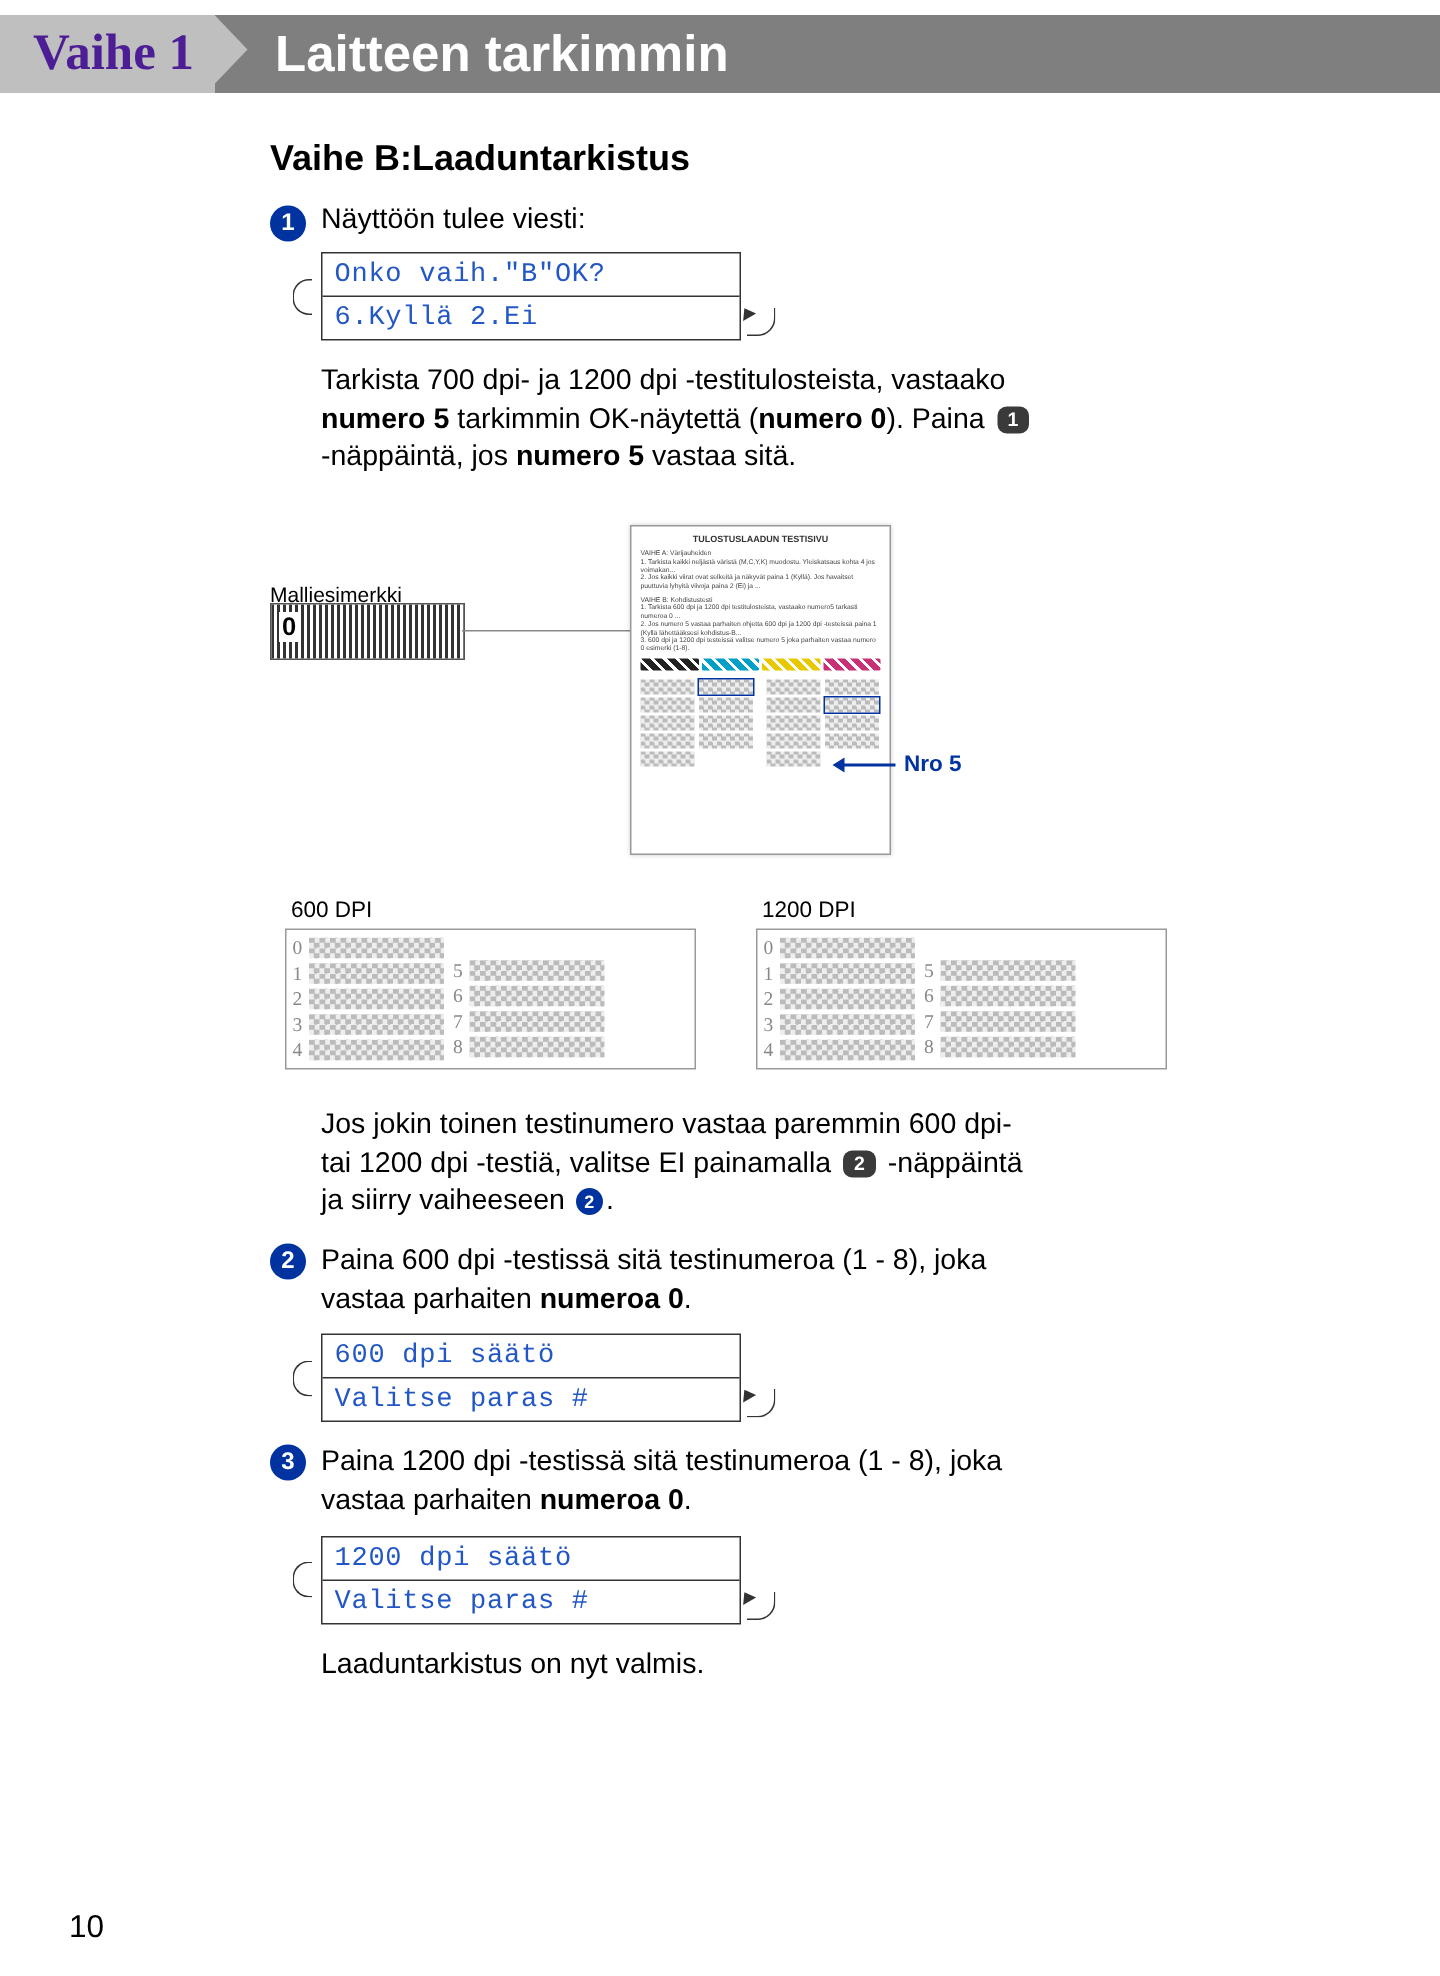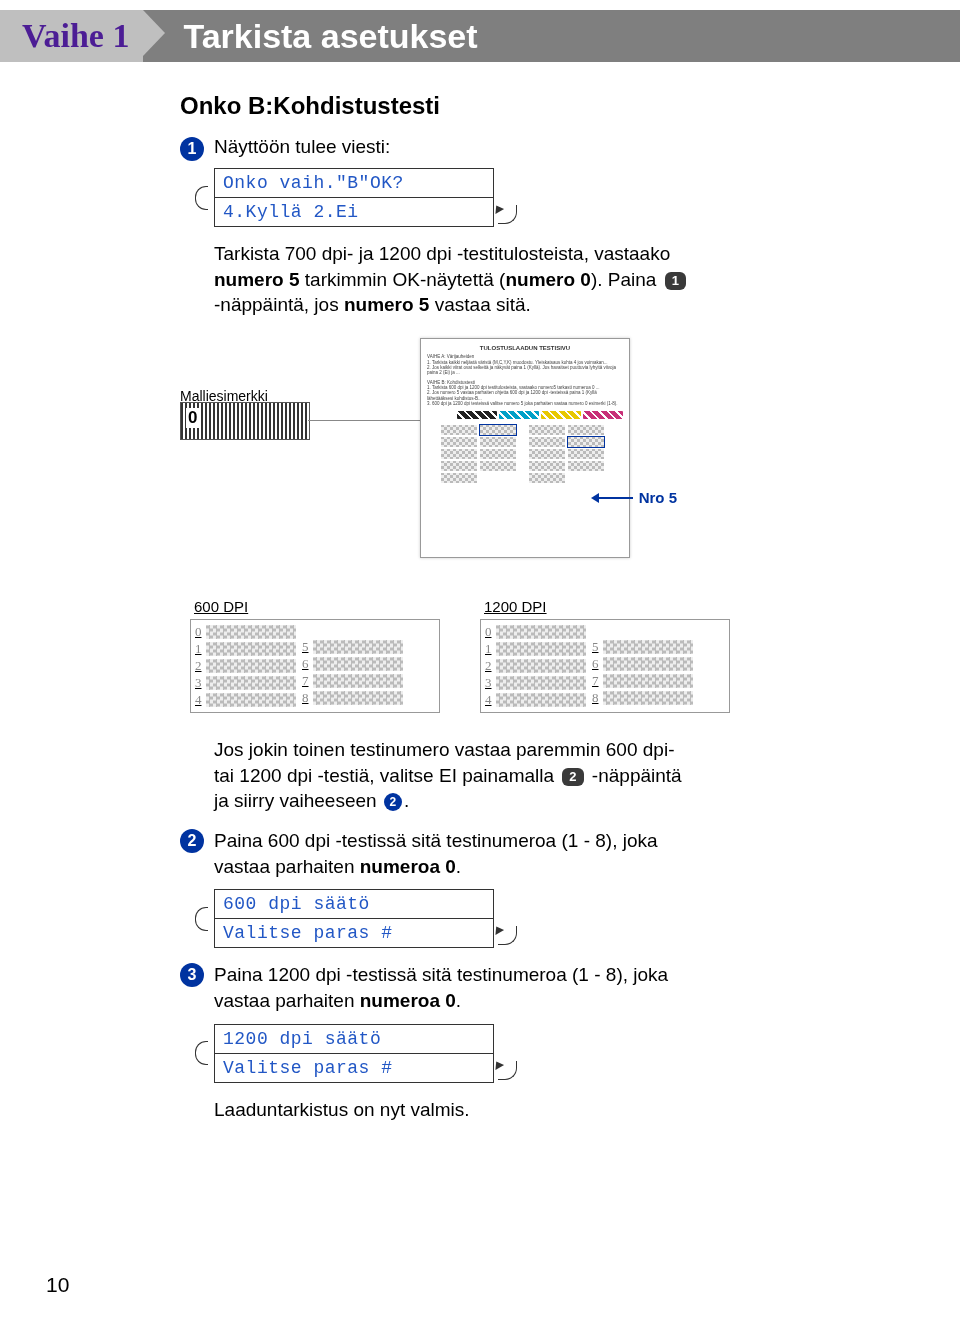--- a/index.html
+++ b/index.html
@@ -109,22 +109,22 @@
   }
   .sample-area { position: relative; margin: 20px 0 20px 0; height: 240px; }
   .sample-label { position: absolute; left: 0; top: 50px; font-size: 14px; }
   .sample-box {
     position: absolute; left: 0; top: 64px;
     width: 130px; height: 38px; border: 1px solid #555;
     background: repeating-linear-gradient(90deg,#333 0,#333 2px,#fff 2px,#fff 4px);
   }
   .sample-zero { position: absolute; left: 6px; top: 70px; font-size: 17px; font-weight: bold; background:#fff; padding:0 2px; }
   .test-sheet {
-    position: absolute; left: 240px; top: 0;
-    width: 210px; height: 220px; border: 1px solid #999;
+    position: absolute; left: 240px; top: 12px;
+    width: 174px; height: 220px; border: 1px solid #999;
     background: #fff; box-shadow: 0 0 3px rgba(0,0,0,0.2);
     padding: 6px;
   }
   .sheet-title { font-size: 6px; text-align: center; font-weight: bold; color:#333; margin-bottom:3px;}
   .sheet-text { font-size: 4.5px; line-height: 1.2; color:#444; margin-bottom:4px; }
   .color-bars { display:flex; gap:2px; justify-content:flex-end; margin-bottom:4px; }
   .cbar { width:40px; height:8px; border-radius:1px; }
   .cbar.bk{background:repeating-linear-gradient(45deg,#222 0,#222 4px,transparent 4px,transparent 6px);}
   .cbar.cy{background:repeating-linear-gradient(45deg,#00a0c8 0,#00a0c8 4px,transparent 4px,transparent 6px);}
   .cbar.yl{background:repeating-linear-gradient(45deg,#e8c800 0,#e8c800 4px,transparent 4px,transparent 6px);}
@@ -133,50 +133,50 @@
   .mini-grid { width:80px; }
   .mg-row { display:flex; gap:3px; margin-bottom:2px; }
   .mg-cell { width:36px; height:10px; background:repeating-conic-gradient(#bbb 0 25%, #eee 0 50%) 0/6px 6px; }
   .mg-cell.highlight { outline:1.5px solid #0033a0; outline-offset:0; }
   .nro5 { position:absolute; right:-48px; top:150px; color:#0033a0; font-weight:bold; font-size:15px; }
   .arrow5 { position:absolute; right:-4px; top:158px; width:36px; height:2px; background:#0033a0; }
   .arrow5::before { content:""; position:absolute; left:-6px; top:-4px; border-top:5px solid transparent; border-bottom:5px solid transparent; border-right:8px solid #0033a0;}
   .sample-line1 { position:absolute; left:128px; top:82px; width:172px; height:1px; background:#888;}
   
   .dpi-row { display:flex; gap:40px; margin-left:10px; margin-bottom:24px; }
-  .dpi-block { width:250px;text-decoration:underline; }
+  .dpi-block { width:274px; }
   .dpi-title { font-size:15px; margin-bottom:4px; padding-left:4px;}
   .dpi-box { border:1px solid #999; padding:4px; display:flex; gap:6px; flex-wrap:wrap; background:#fff;}
   .dpi-col { display:flex; flex-direction:column; gap:1px; }
   .dpi-item { display:flex; align-items:center; gap:3px; }
   .dpi-num { font-size:13px; color:#888; font-family:"Times New Roman",serif; width:8px;}
   .dpi-patch { width:90px; height:14px; background:repeating-conic-gradient(#bbb 0 25%, #eee 0 50%) 0/7px 7px; }
   
   .footer-pagenum { position:absolute; bottom:20px; left:46px; font-size:21px; }
 </style>
 </head>
 <body>
 
 <div class="header-row">
   <div class="vaihe-tab">Vaihe 1</div>
-  <div class="header-bar">Tarkista asetukset</div>
+  <div class="header-bar">Laitteen tarkimmin</div>
 </div>
 
 <div class="content">
 
-  <div class="subheading">Onko B:Kohdistustesti</div>
+  <div class="subheading">Vaihe B:Laaduntarkistus</div>
 
   <div class="step-row">
     <div class="circle-num">1</div>
     <div>Näyttöön tulee viesti:</div>
   </div>
 
   <div class="lcd-box">
     <div class="lcd-line">Onko vaih."B"OK?</div>
-    <div class="lcd-line">4.Kyllä 2.Ei</div>
+    <div class="lcd-line">6.Kyllä 2.Ei</div>
     <div class="lcd-arrow"></div>
   </div>
 
   <p class="para">
     <span>Tarkista 700 dpi- ja 1200 dpi -testitulosteista, vastaako </span><b>numero 5</b><span> tarkimmin OK-näytettä (</span><b>numero 0</b><span>). Paina</span>
     <span class="key-button">1</span><span> -näppäintä, jos </span><b>numero 5</b><span> vastaa sitä.</span>
   </p>
 
   <div class="sample-area">
     <div class="sample-label">Malliesimerkki</div>

